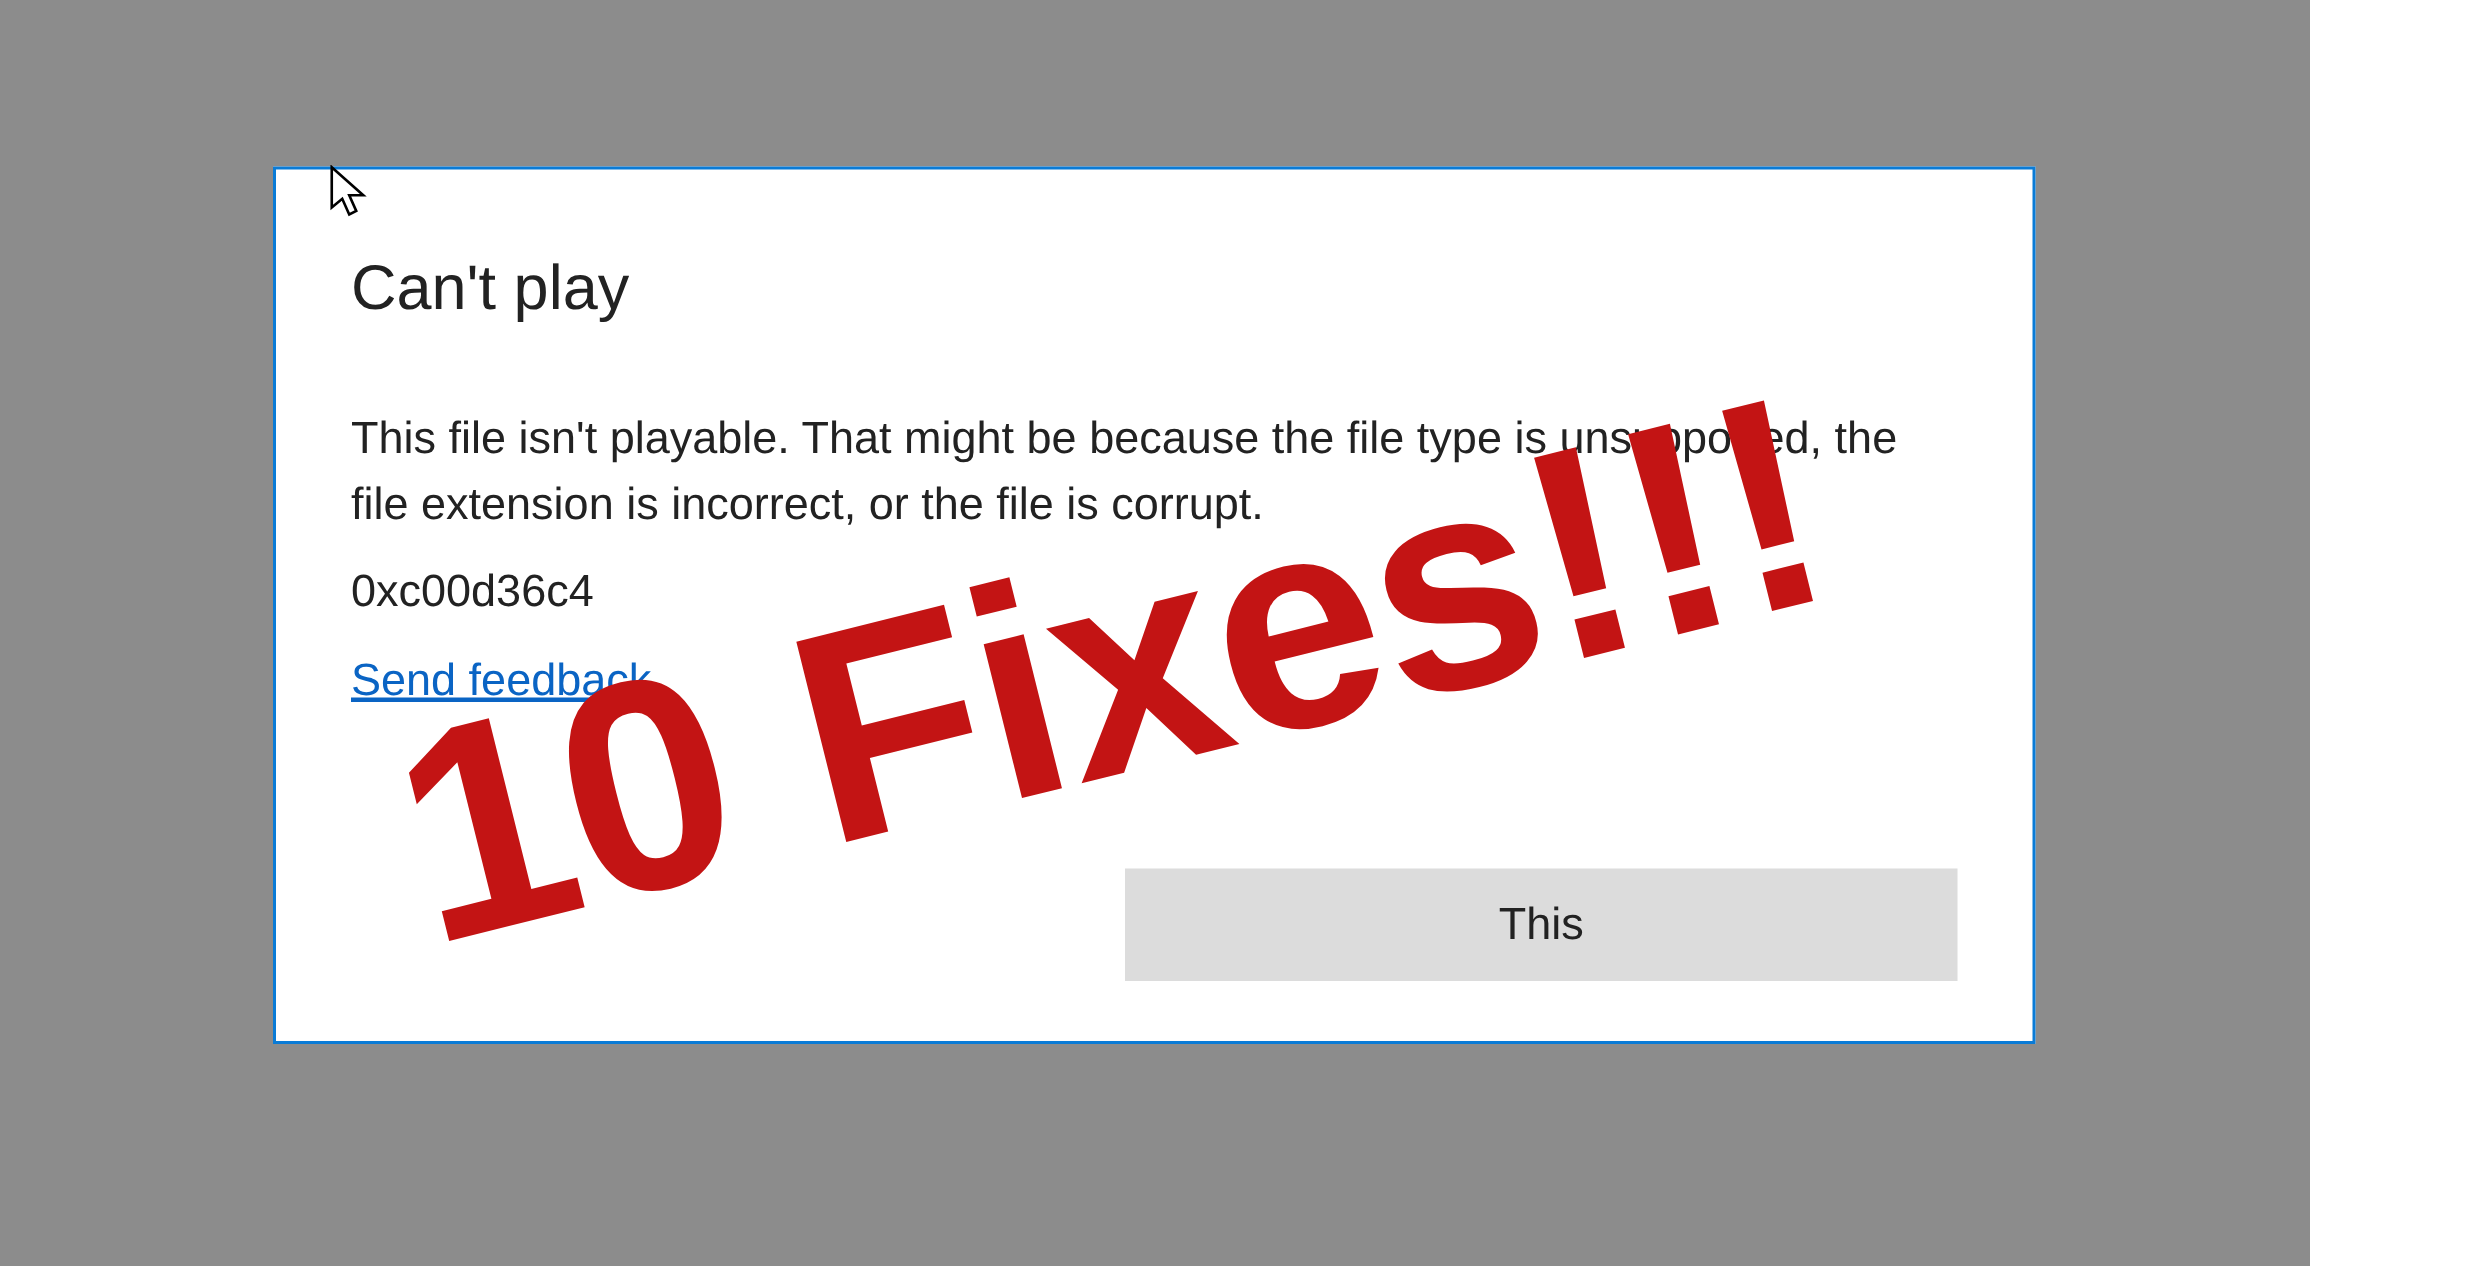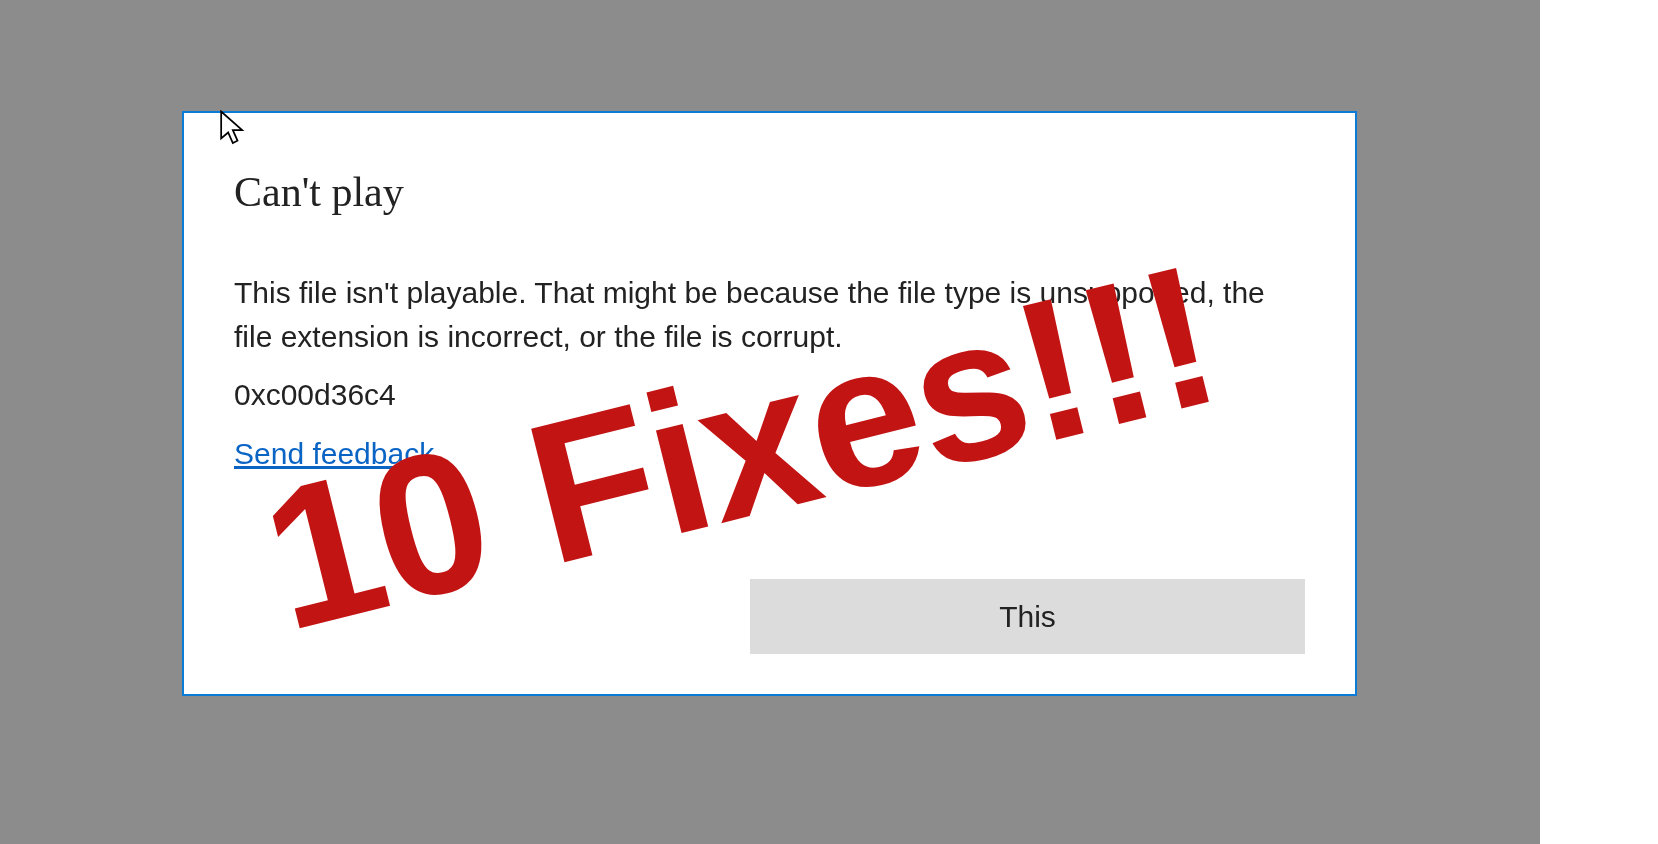--- a/index.html
+++ b/index.html
@@ -33,21 +33,20 @@
     height: 585px;
     background: #ffffff;
     border: 2px solid #0a7bd6;
     padding: 55px 50px 40px 50px;
   }
   .dlg-title {
     font-size: 42px;
     font-weight: 400;
     color: #222;
     margin-bottom: 55px;
-    font-family: Liberation Serif, serif;
   }
   .dlg-body {
     font-size: 30px;
     line-height: 1.45;
     color: #222;
     margin-bottom: 20px;
   }
   .dlg-code {
     font-size: 30px;
     color: #222;

